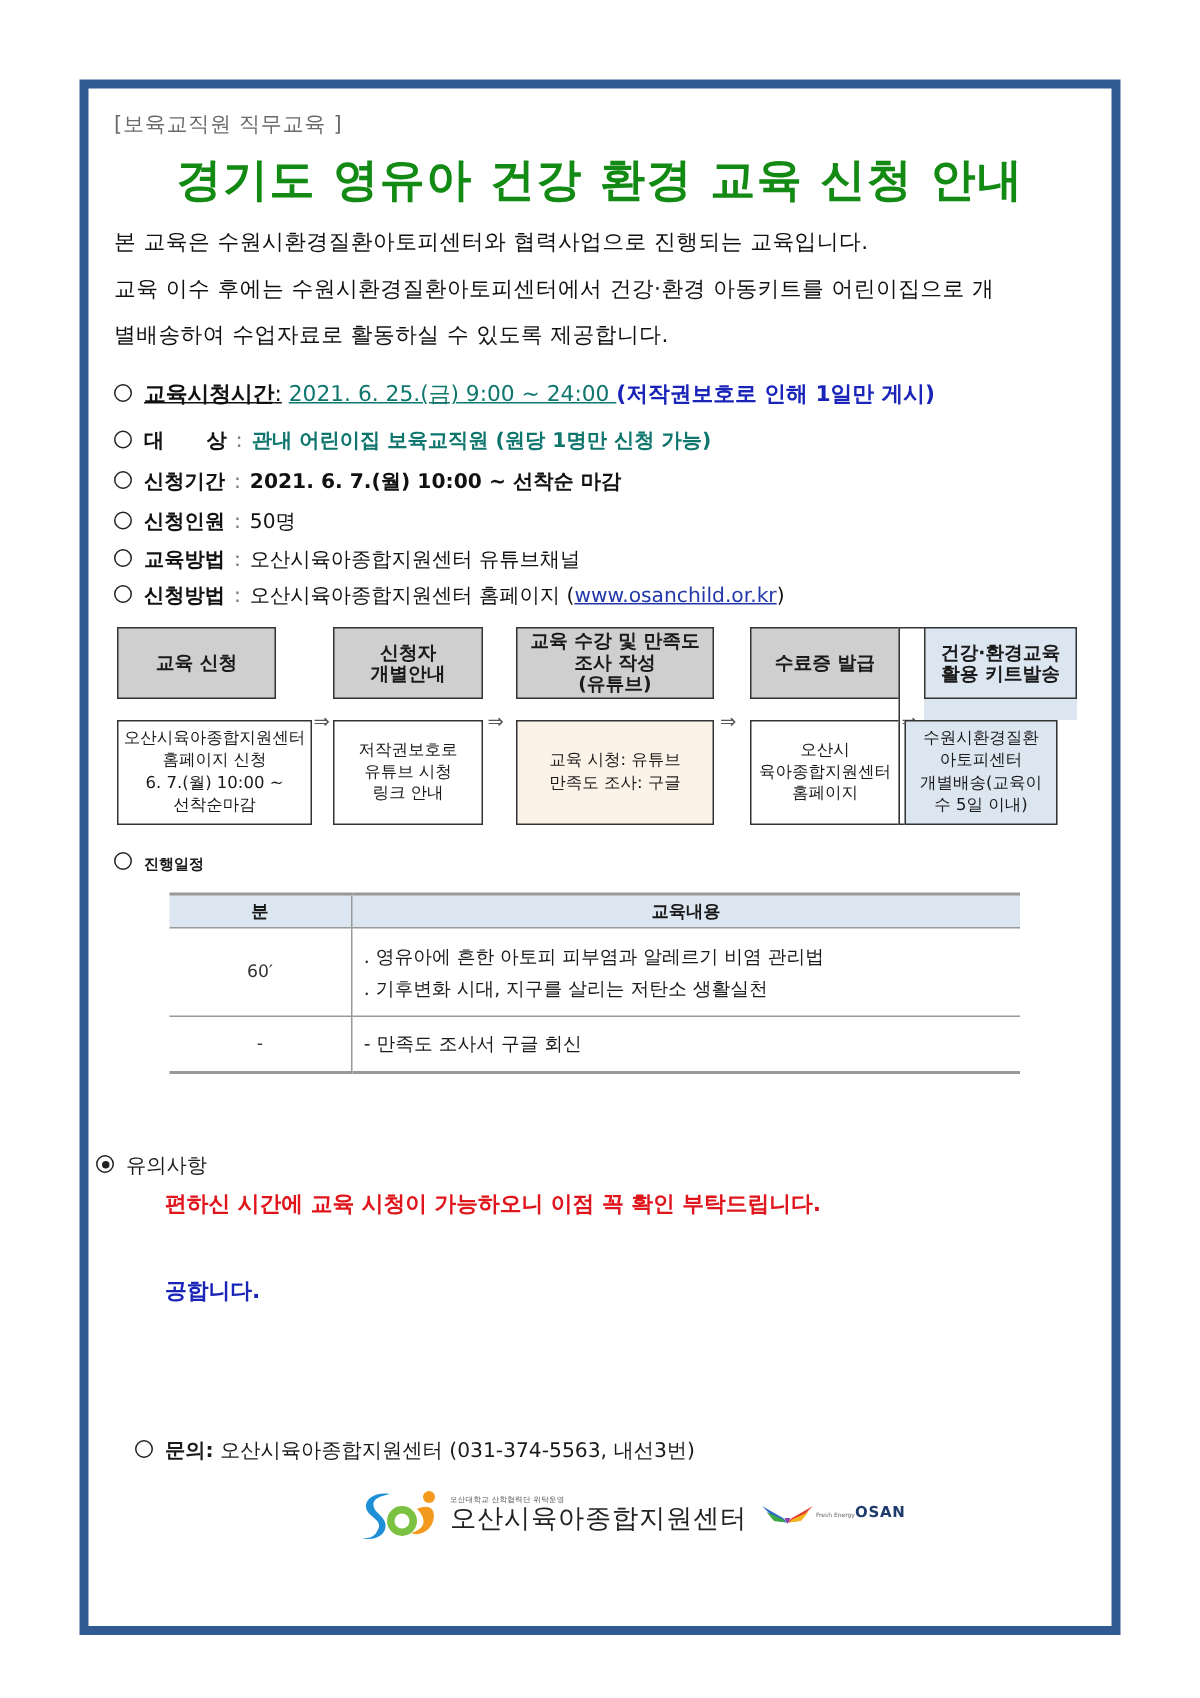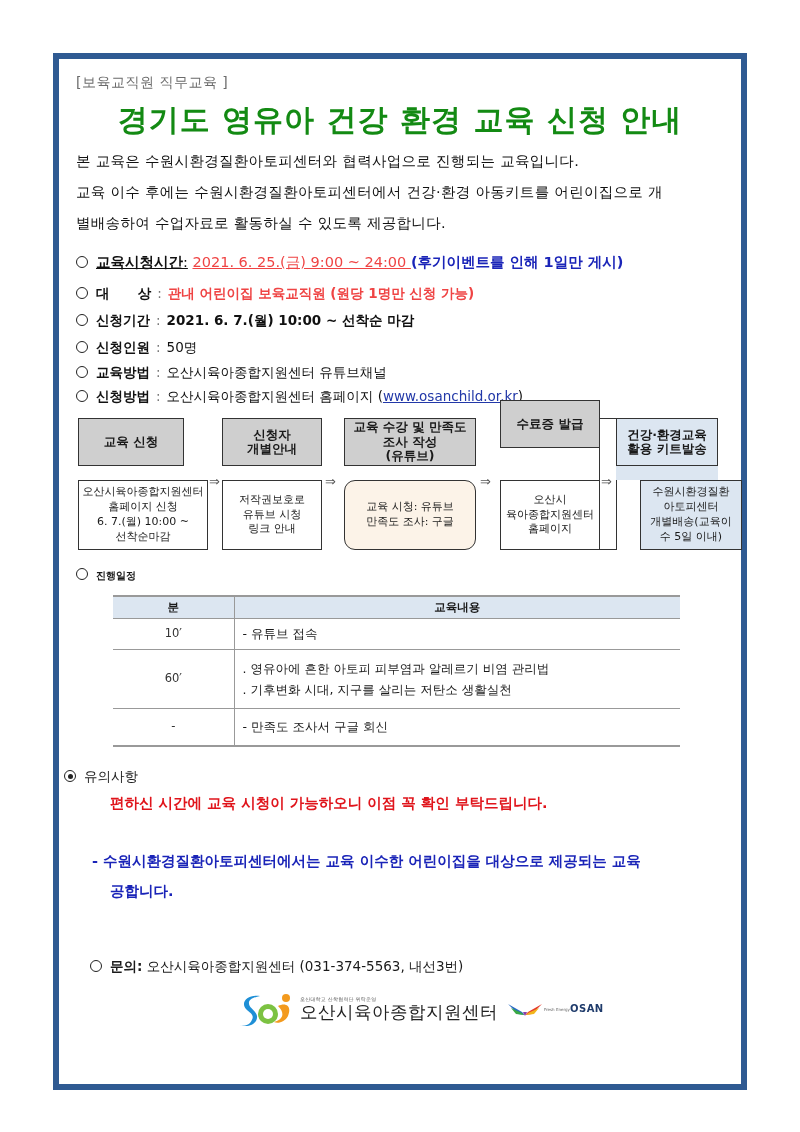--- a/index.html
+++ b/index.html
@@ -13,21 +13,21 @@
   .abs { position: absolute; white-space: nowrap; }
 
   .category { left: 76px; top: 74px; font-size: 14px; color: #6b6b6b; letter-spacing: 0.5px; }
   .title { left: 0; width: 800px; top: 100px; text-align: center; font-size: 30px; font-weight: bold; color: #138a13; letter-spacing: 1px; }
   .intro { left: 76px; font-size: 14.5px; color: #111; letter-spacing: 0.3px; }
 
   .info-line { left: 76px; font-size: 13.5px; color: #111; }
   .info-line .circle { display: inline-block; width: 12px; height: 12px; border: 1.2px solid #222; border-radius: 50%; margin-right: 8px; vertical-align: -1px; }
   .info-line .label { font-weight: bold; }
   .info-line .sep { color: #777; margin: 0 6px; }
-  .red { color: #ef4444; }
+  .red { color: #0f766e; }
   .blue { color: #1a24b8; }
   .u { text-decoration: underline; }
   .link { color: #2238a8; text-decoration: underline; }
   .big { font-size: 14.5px; }
 
   .box { position: absolute; border: 1px solid #333; display: flex; align-items: center; justify-content: center; text-align: center; font-size: 11.5px; line-height: 1.35; white-space: pre-line; }
   .box.head { background: #cfcfcf; font-weight: bold; font-size: 12.5px; line-height: 1.15; }
   .box.head.blue-bg { background: #dce6f1; }
   .box.detail { background: #ffffff; font-size: 11px; }
   .box.detail.cream { background: #fcf3e8; }
@@ -70,21 +70,21 @@
 <div class="frame"></div>
 
 <div class="abs category">[보육교직원 직무교육 ]</div>
 <div class="abs title">경기도 영유아 건강 환경 교육 신청 안내</div>
 
 <div class="abs intro" style="top:152px;">본 교육은 수원시환경질환아토피센터와 협력사업으로 진행되는 교육입니다.</div>
 <div class="abs intro" style="top:183px;">교육 이수 후에는 수원시환경질환아토피센터에서 건강·환경 아동키트를 어린이집으로 개</div>
 <div class="abs intro" style="top:214px;">별배송하여 수업자료로 활동하실 수 있도록 제공합니다.</div>
 
 <div class="abs info-line big" style="top:253px;">
-  <span class="circle"></span><span class="label u">교육시청시간</span><span class="u">:</span> <span class="red u">2021. 6. 25.(금) 9:00 ~ 24:00 </span><span class="blue" style="font-weight:bold;">(후기이벤트를 인해 1일만 게시)</span>
+  <span class="circle"></span><span class="label u">교육시청시간</span><span class="u">:</span> <span class="red u">2021. 6. 25.(금) 9:00 ~ 24:00 </span><span class="blue" style="font-weight:bold;">(저작권보호로 인해 1일만 게시)</span>
 </div>
 <div class="abs info-line" style="top:285px;">
   <span class="circle"></span><span class="label" style="white-space:pre;margin-top:16px;">대      상</span><span class="sep">:</span><span class="red" style="font-weight:bold;">관내 어린이집 보육교직원 (원당 1명만 신청 가능)</span>
 </div>
 <div class="abs info-line" style="top:312px;">
   <span class="circle"></span><span class="label">신청기간</span><span class="sep">:</span><span style="font-weight:bold;">2021. 6. 7.(월) 10:00 ~ 선착순 마감</span>
 </div>
 <div class="abs info-line" style="top:339px;">
   <span class="circle"></span><span class="label">신청인원</span><span class="sep">:</span><span>50명</span>
 </div>
@@ -107,59 +107,53 @@
 개별안내</div>
 <div class="box detail" style="left:222px;top:480px;width:100px;height:70px;">저작권보호로
 유튜브 시청
 링크 안내</div>
 
 <div class="arrow" style="left:325px;top:474px;">⇒</div>
 
 <div class="box head" style="left:344px;top:418px;width:132px;height:48px;">교육 수강 및 만족도
 조사 작성
 (유튜브)</div>
-<div class="box detail cream" style="left:344px;top:480px;width:132px;height:70px;border-radius:11px;">교육 시청: 유튜브
+<div class="box detail cream" style="left:344px;top:480px;width:132px;height:70px;">교육 시청: 유튜브
 만족도 조사: 구글</div>
 
 <div class="arrow" style="left:480px;top:474px;">⇒</div>
 
-<div class="box head" style="left:500px;top:400px;width:100px;height:48px;text-align:right;">수료증 발급</div>
+<div class="box head" style="left:500px;top:418px;width:100px;height:48px;text-align:right;">수료증 발급</div>
 <div class="box detail" style="left:500px;top:480px;width:100px;height:70px;">오산시
 육아종합지원센터
 홈페이지</div>
 
 <div class="box" style="left:599px;top:418px;width:18px;height:132px;border:1px solid #333;background:#fff;"></div>
 <div class="arrow" style="left:601px;top:474px;">⇒</div>
 
 <div style="position:absolute;left:616px;top:466px;width:102px;height:14px;background:#dce6f1;"></div>
 <div class="box head blue-bg" style="left:616px;top:418px;width:102px;height:48px;">건강·환경교육
 활용 키트발송</div>
-<div class="box detail lightblue" style="left:640px;top:480px;width:102px;height:70px;">수원시환경질환
+<div class="box detail lightblue" style="left:603px;top:480px;width:102px;height:70px;">수원시환경질환
 아토피센터
 개별배송(교육이
 수 5일 이내)</div>
 
 <div class="abs schedule-title">
   <span class="circle"></span><span>진행일정</span>
 </div>
 
 <table class="sched">
   <thead>
     <tr>
       <th>분</th>
       <th>교육내용</th>
     </tr>
   </thead>
   <tbody>
-    <tr style="height:31px;">
-      <td class="min">10′</td>
-      <td>
-          <div>- 유튜브 접속</div>
-        </td>
-    </tr>
     <tr style="height:59px;">
       <td class="min">60′</td>
       <td>
           <div>. 영유아에 흔한 아토피 피부염과 알레르기 비염 관리법</div>
           <div>. 기후변화 시대, 지구를 살리는 저탄소 생활실천</div>
         </td>
     </tr>
     <tr style="height:38px;">
       <td class="min">-</td>
       <td>
@@ -169,21 +163,20 @@
   </tbody>
 </table>
 
 <div class="abs notice-title">
   <span class="radio"></span><span>유의사항</span>
 </div>
 <div class="abs notice red" style="top:788px;">
   <span class="indent">편하신 시간에 교육 시청이 가능하오니 이점 꼭 확인 부탁드립니다.</span>
 </div>
 <div class="abs notice blue" style="top:846px;">
-  <span style="display:block;">- 수원시환경질환아토피센터에서는 교육 이수한 어린이집을 대상으로 제공되는 교육</span>
   <span class="indent">공합니다.</span>
 </div>
 
 <div class="abs contact">
   <span class="circle"></span><span class="label">문의:</span> <span>오산시육아종합지원센터 (031-374-5563, 내선3번)</span>
 </div>
 
 <div class="logo">
   <svg width="58" height="38" viewBox="0 0 58 38">
     <path d="M22 6 C10 4 2 12 8 19 C13 24 18 25 12 33 C8 37 2 35 2 35 C10 38 20 34 19 26 C18 20 10 18 11 12 C12 8 18 7 22 6 Z" fill="#1e8fd6"></path>

